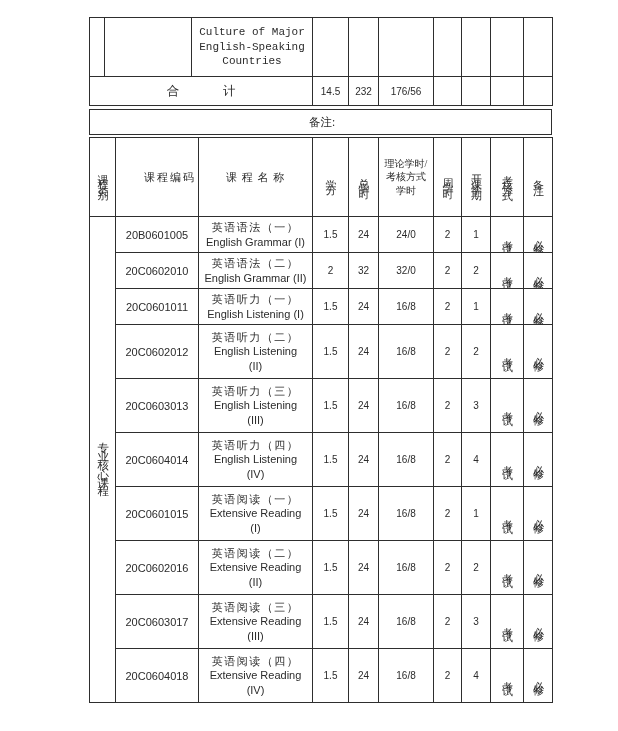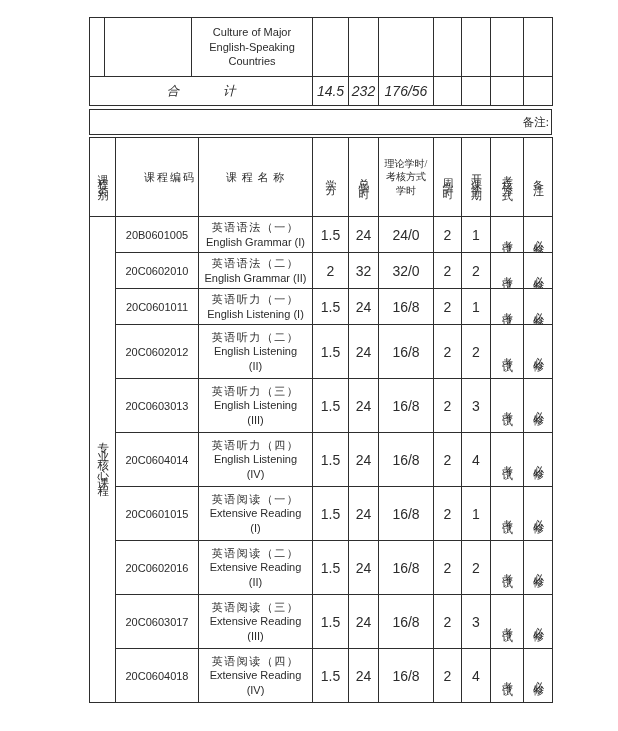--- a/index.html
+++ b/index.html
@@ -11,29 +11,29 @@
   .sheet { position:absolute; left:89px; top:17px; width:463px; }
 
   table { border-collapse:collapse; table-layout:fixed; width:463px; }
   td,th {
     border:1px solid #2e2e2e; padding:1px 2px; text-align:center;
     vertical-align:middle; font-weight:normal; font-size:11px; overflow:hidden;
   }
   .cn { font-family:"Liberation Serif", serif; }
 
   
-  .top-table .partial-row td { height:56px; }
+  .top-table .partial-row td { height:56px;font-family:Liberation Mono, monospace; }
   .name-cont div { line-height:1.35; font-size:11px; }
-  .total-row td { height:26px;font-style:italic; }
+  .total-row td { height:26px; }
   .total-label-cell { white-space:pre; font-size:12.5px; font-family:"Liberation Serif", serif; }
-  .num { font-size:14px; }
+  .num { font-size:10px; }
 
   
   .remark-table { margin-top:3px; }
-  .remark-table td { height:22px; text-align:right; padding-left:5px; font-size:11.5px; }
+  .remark-table td { height:22px; text-align:center; padding-left:5px; font-size:11.5px; }
 
   
   .main-table { margin-top:2px; }
   .main-table thead th { height:76px; font-family:"Liberation Serif", serif; }
   .v {
     writing-mode:vertical-rl; text-orientation:upright;
     display:inline-block; letter-spacing:5px; line-height:1;
     font-family:"Liberation Serif", serif;
   }
   .v.tight { letter-spacing:4px; }

